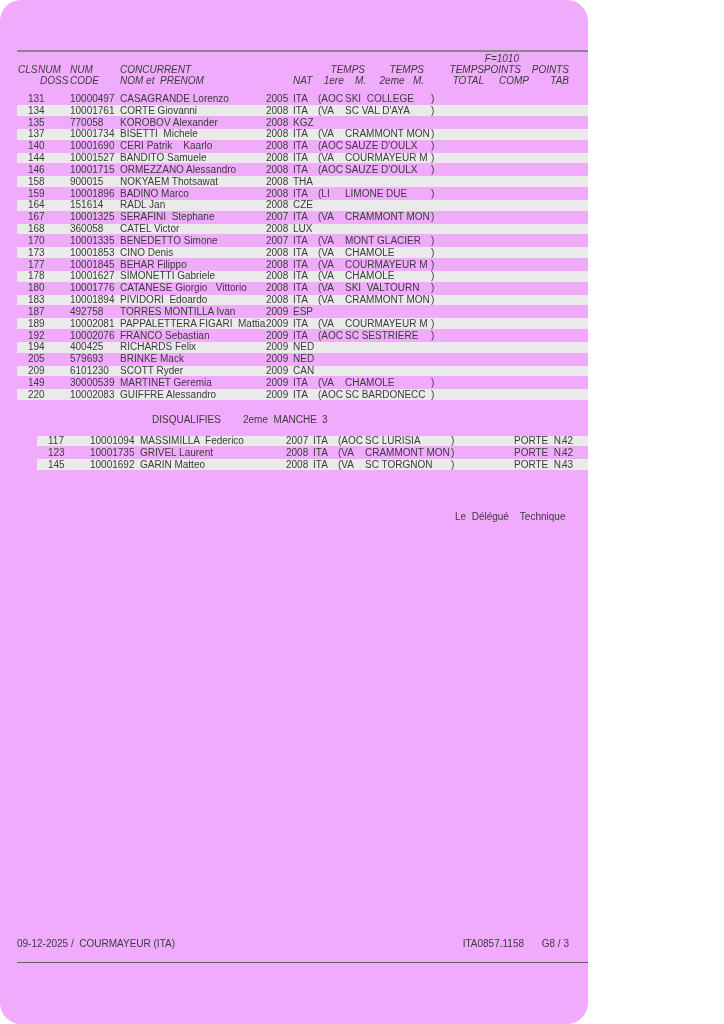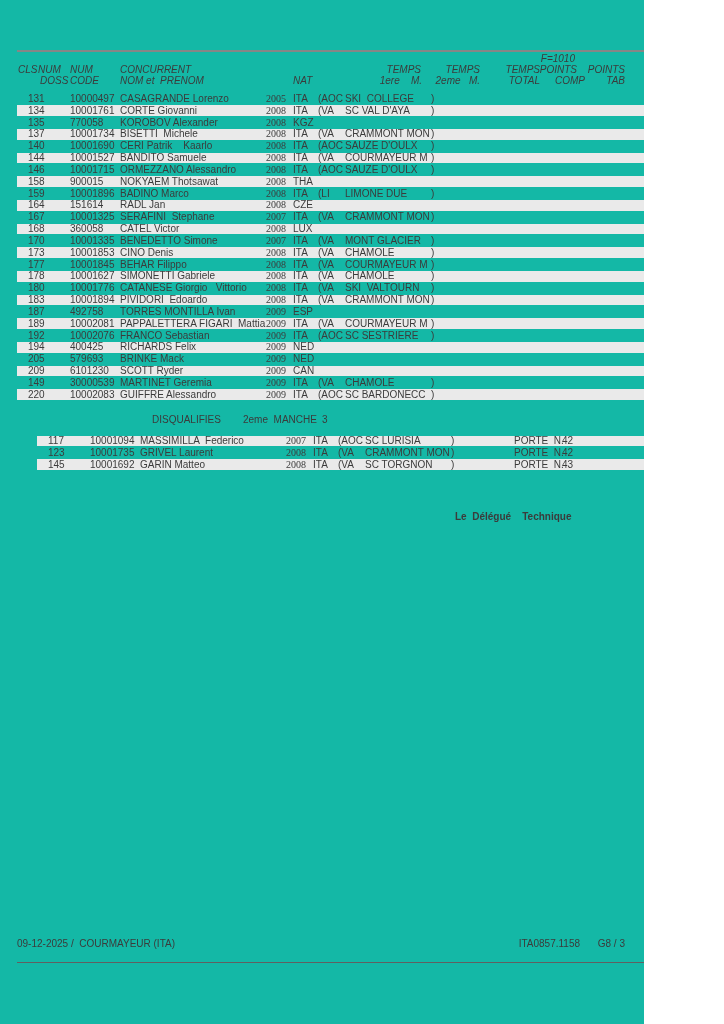--- a/index.html
+++ b/index.html
@@ -1,35 +1,35 @@
 <!DOCTYPE html>
 <html><head>
 <meta charset="utf-8">
 <style>
   html,body{margin:0;padding:0;background:#fff;}
-  .page{position:relative;width:644px;height:1024px;background:#14b8a6;overflow:hidden;
-        font-family:"Liberation Sans","DejaVu Sans",sans-serif;font-size:10px;color:#3b3b3b;}
+  .page{position:relative;width:588px;height:1024px;background:#f0abfc;overflow:hidden;
+        font-family:"Liberation Sans","DejaVu Sans",sans-serif;font-size:10px;color:#3b3b3b;border-radius:21px;}
   .abs{position:absolute;white-space:pre;line-height:11px;}
   .it{font-style:italic;}
   .rule{position:absolute;left:17px;width:690px;}
   .rule-top{top:50px;height:2px;background:#868686;}
   .rule-foot{top:962px;height:1px;background:#606060;}
 
   .rows{position:absolute;left:0;width:724px;}
   .rows-main{top:93px;}
   .rows-dsq{top:435px;padding-left:20px;}
   .row{position:relative;height:11.83px;}
   .rows-main .row:nth-child(even)::before,
   .rows-dsq  .row:nth-child(odd)::before{
       content:"";position:absolute;left:17px;width:690px;top:0.5px;bottom:0.5px;background:#eaeaea;}
   .c{position:absolute;top:0;line-height:11.83px;white-space:pre;}
   .c-doss{left:28px;width:34px;text-align:left;}
   .c-code{left:70px;}
   .c-name{left:120px;}
-  .c-year{left:266px;font-family:Liberation Serif, serif;}
+  .c-year{left:266px;}
   .c-nat{left:293px;}
   .c-fed{left:318px;}
   .c-club{left:345px;}
   .c-cp{left:431px;}
   .c-porte{left:494px;}
   .c-gate{left:542px;}
 
   
   .h-f1010{right:69px;top:53px;}
   .h-cls{left:18px;top:64px;}
@@ -48,21 +48,21 @@
   .h-m1{right:222px;top:75px;}
   .h-m2{right:164px;top:75px;}
   .h-total{right:104px;top:75px;}
   .h-comp{right:59px;top:75px;}
   .h-tab{right:19px;top:75px;}
 
   .dsq-t1{left:152px;top:414px;}
   .dsq-t2{left:243px;top:414px;}
   .dsq-t3{left:322px;top:414px;}
 
-  .sig{left:455px;top:511px;font-weight:bold;}
+  .sig{left:455px;top:511px;}
 
   .f-date{left:17px;top:938px;}
   .f-code{right:64px;top:938px;}
   .f-page{right:19px;top:938px;}
   .f-service{left:0;top:966px;width:724px;text-align:center;white-space:pre;}
 </style>
 </head>
 <body>
 
 <div class="page">

